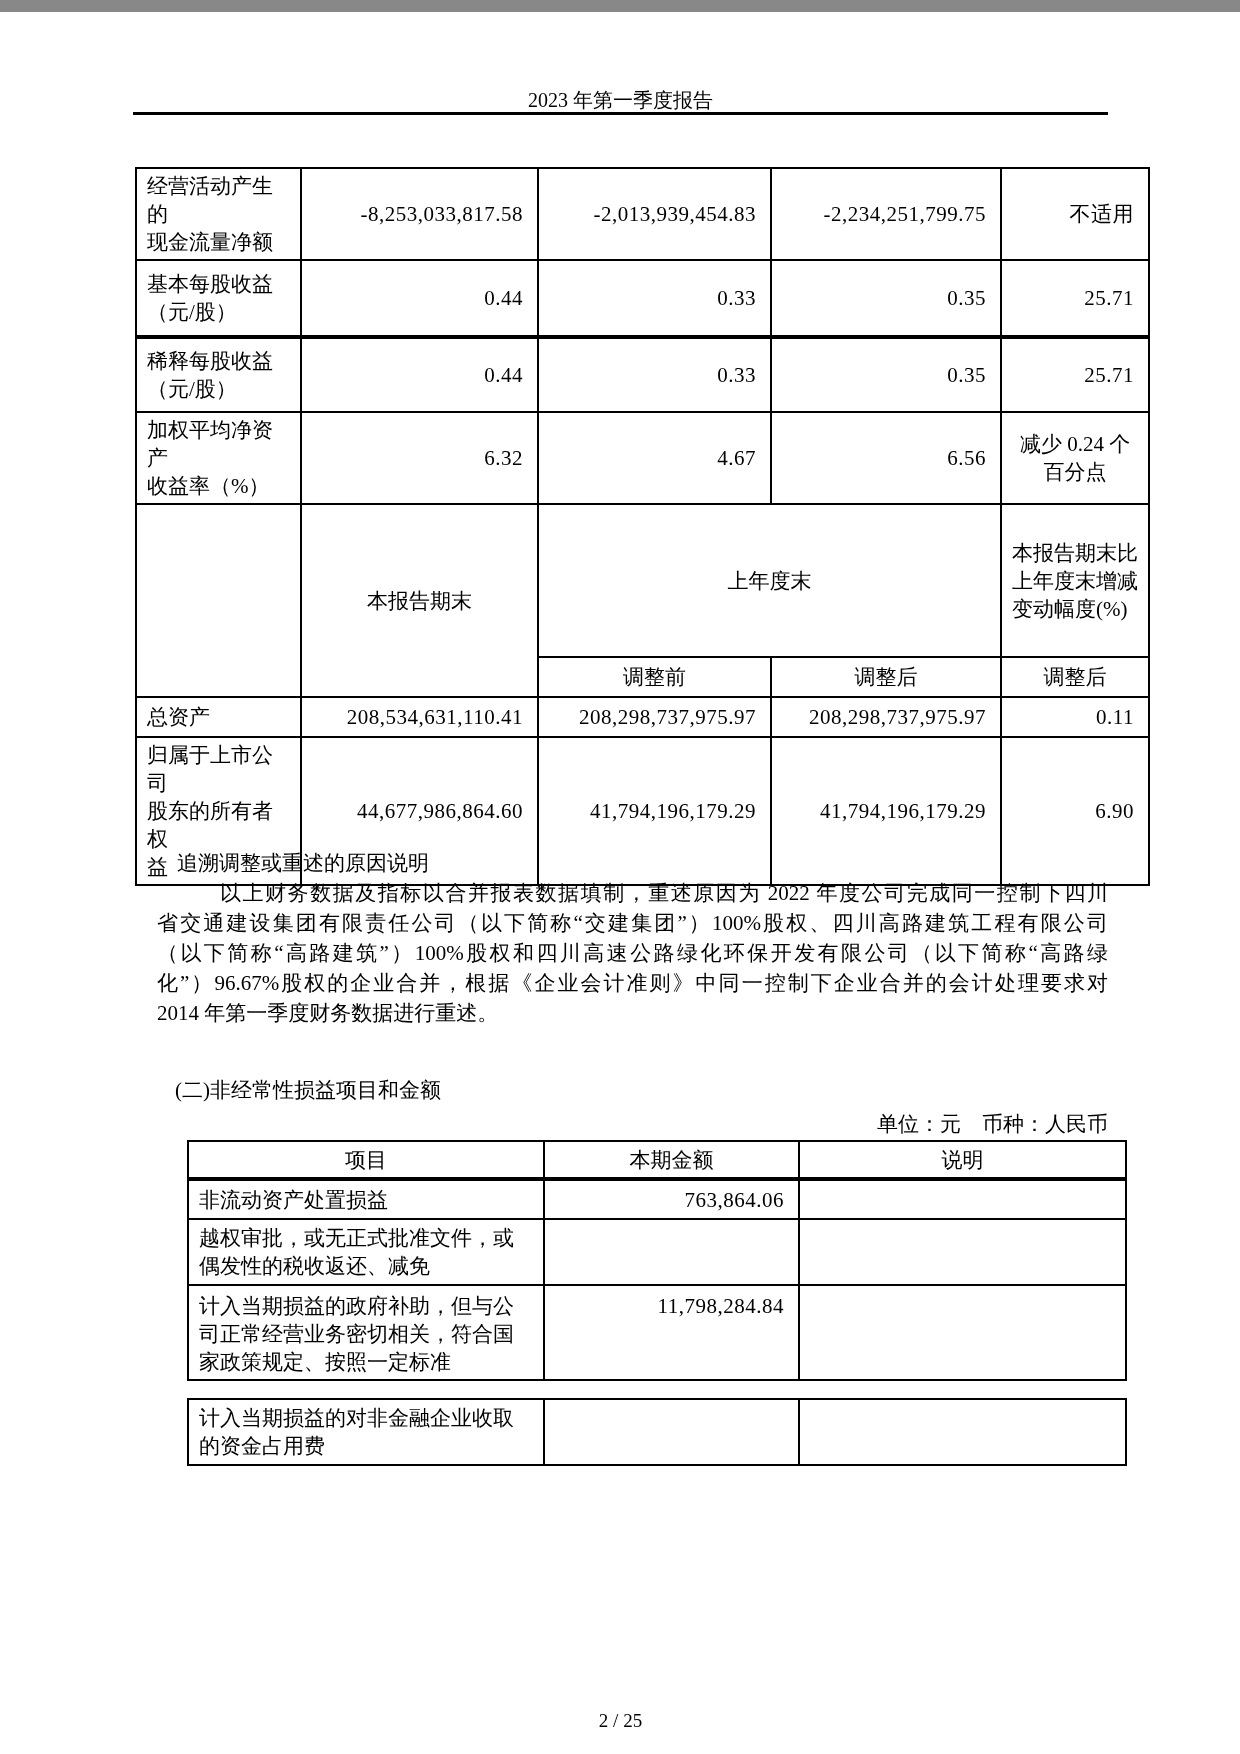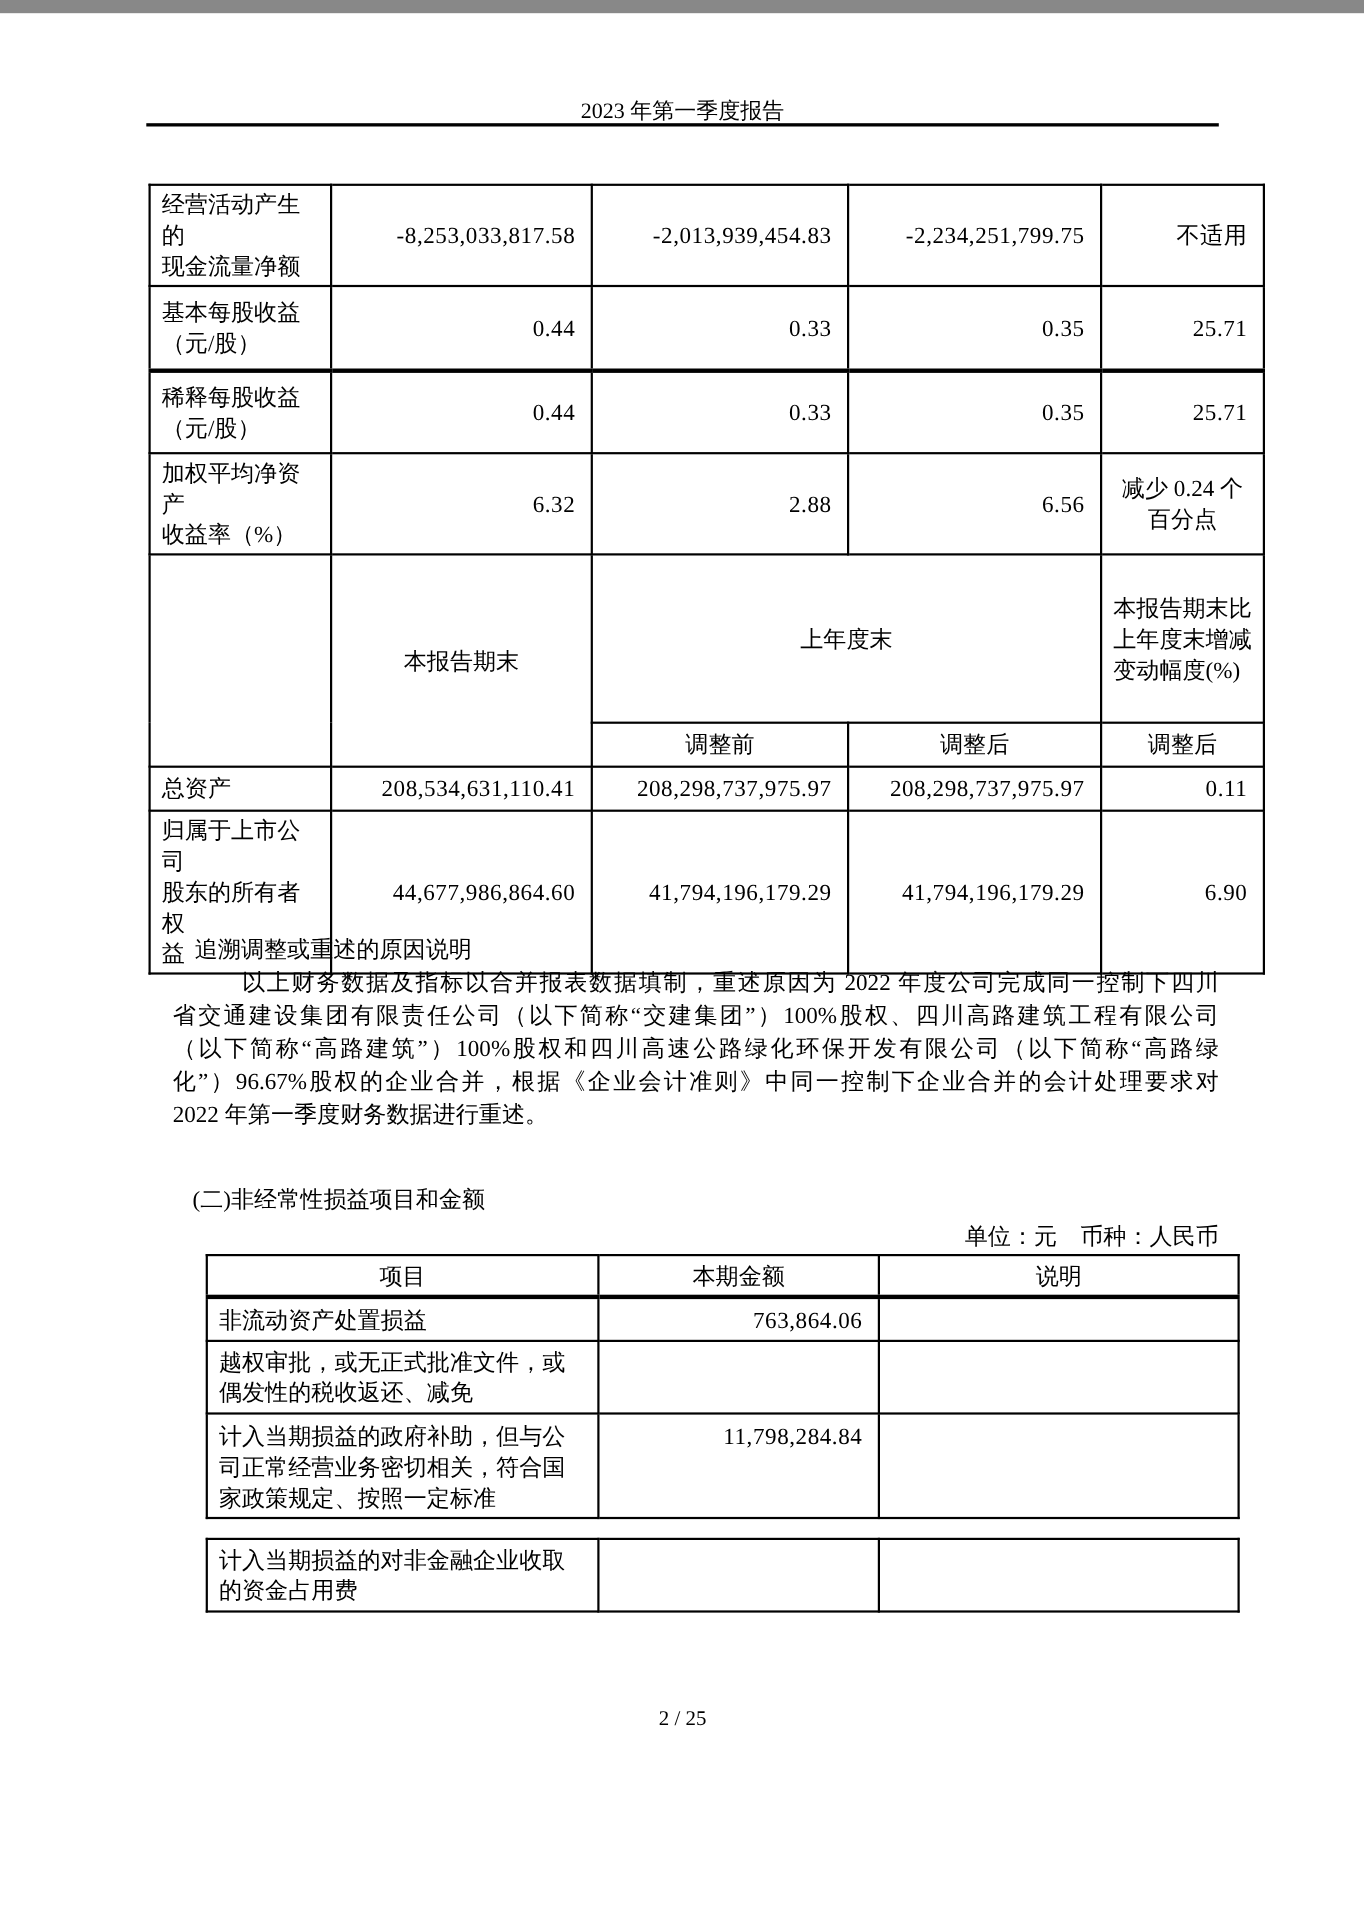--- a/index.html
+++ b/index.html
@@ -29,21 +29,21 @@
   .thick-top td { border-top-width:4px; }
   .thick-bottom td { border-bottom-width:4px; }
   
   .restate { position:absolute; top:836px; left:157px; width:951px; font-size:21px; line-height:30px; }
   .restate .head { margin-left:20px; }
   .jline { text-align:justify; text-align-last:justify; }
   .jfirst { padding-left:63px; }
   .jlast { text-align-last:left; }
   .sec2-head { position:absolute; top:1064px; left:175px; font-size:21px; }
   .unit-note { position:absolute; top:1098px; left:157px; width:951px; text-align:right; font-size:21px; white-space:pre; }
-  .footer { position:absolute; top:1540px; left:133px; width:975px; text-align:center; font-size:19px; }
+  .footer { position:absolute; top:1698px; left:133px; width:975px; text-align:center; font-size:19px; }
 </style>
 </head>
 <body>
 
 <div class="page">
 
   <div class="hdr-title">2023 年第一季度报告</div>
   <div class="hdr-rule"></div>
 
   <table class="t1">
@@ -76,21 +76,21 @@
 （元/股）</td>
       <td class="num">0.44</td>
       <td class="num">0.33</td>
       <td class="num">0.35</td>
       <td class="num">25.71</td>
     </tr>
     <tr class="h75">
       <td class="lbl">加权平均净资产
 收益率（%）</td>
       <td class="num">6.32</td>
-      <td class="num">2.88</td>
+      <td class="num">4.67</td>
       <td class="num">6.56</td>
       <td class="ctr">减少 0.24 个
 百分点</td>
     </tr>
     <tr class="h153">
       <td rowspan="2"></td>
       <td rowspan="2" class="ctr">本报告期末</td>
       <td colspan="2" class="ctr">上年度末</td>
       <td class="lbl">本报告期末比
 上年度末增减
@@ -119,21 +119,21 @@
     </tr>
   </tbody>
     </table>
 
   <div class="restate">
     <div class="head">追溯调整或重述的原因说明</div>
     <div class="jline jfirst">以上财务数据及指标以合并报表数据填制，重述原因为 2022 年度公司完成同一控制下四川</div>
     <div class="jline">省交通建设集团有限责任公司（以下简称“交建集团”）100%股权、四川高路建筑工程有限公司</div>
     <div class="jline">（以下简称“高路建筑”）100%股权和四川高速公路绿化环保开发有限公司（以下简称“高路绿</div>
     <div class="jline">化”）96.67%股权的企业合并，根据《企业会计准则》中同一控制下企业合并的会计处理要求对</div>
-    <div class="jlast">2022 年第一季度财务数据进行重述。</div>
+    <div class="jlast">2014 年第一季度财务数据进行重述。</div>
   </div>
 
   <div class="sec2-head">(二)非经常性损益项目和金额</div>
   <div class="unit-note">单位：元　币种：人民币</div>
 
   <table class="t2a">
     <colgroup>
         <col style="width:356px">
         <col style="width:255px">
         <col style="width:327px">

